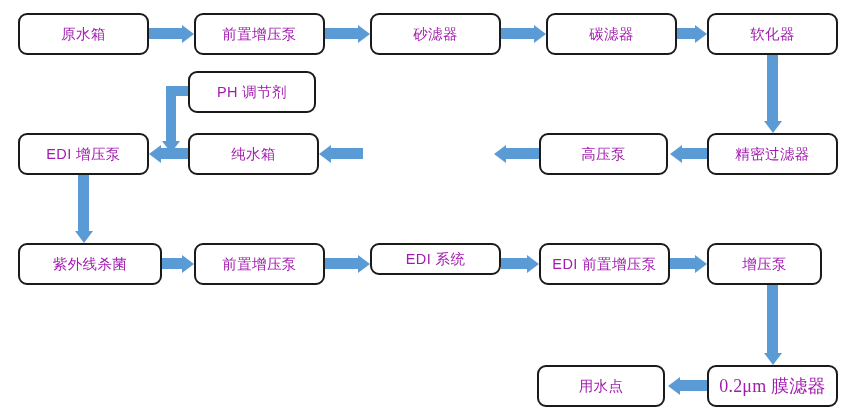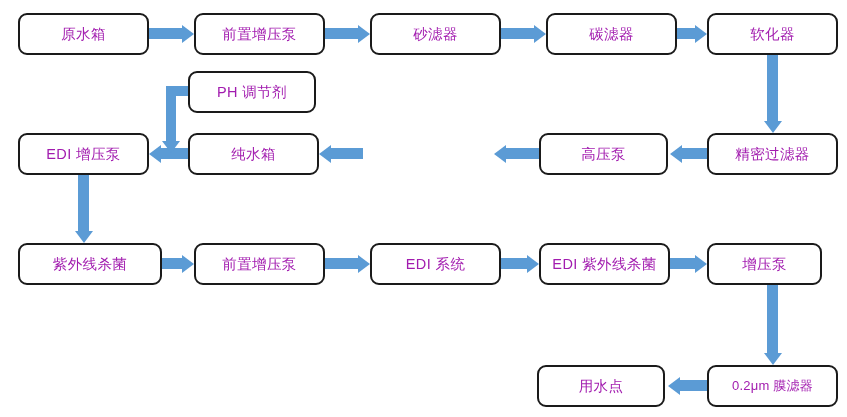--- a/index.html
+++ b/index.html
@@ -26,22 +26,23 @@
     justify-content: center;
     text-align: center;
     color: #a21caf;
     font-size: 14.5px;
     line-height: 1.15;
     letter-spacing: 0.4px;
     z-index: 3;
     white-space: nowrap;
   }
   .node.small {
-    font-size: 13px;
+    font-size: 18px;
     letter-spacing: 0.2px;
+    font-family: Liberation Serif, serif;
   }
   .shaft-h, .shaft-v {
     position: absolute;
     background: #5b9bd5;
     z-index: 1;
   }
   .head {
     position: absolute;
     width: 0;
     height: 0;
@@ -162,26 +163,26 @@
   </div>
 
   <div class="node" style="left:18px; top:243px; width:144px; height:42px;">
     <span>紫外线杀菌</span>
   </div>
 
   <div class="node" style="left:194px; top:243px; width:131px; height:42px;">
     <span>前置增压泵</span>
   </div>
 
-  <div class="node" style="left:370px; top:243px; width:131px; height:42px;">
+  <div class="node" style="left:370px; top:243px; width:131px; height:32px;">
     <span>EDI 系统</span>
   </div>
 
   <div class="node" style="left:539px; top:243px; width:131px; height:42px;">
-    <span>EDI 紫外线杀菌</span>
+    <span>EDI 前置增压泵</span>
   </div>
 
   <div class="node" style="left:707px; top:243px; width:115px; height:42px;">
     <span>增压泵</span>
   </div>
 
   <div class="node" style="left:537px; top:365px; width:128px; height:42px;">
     <span>用水点</span>
   </div>
 

